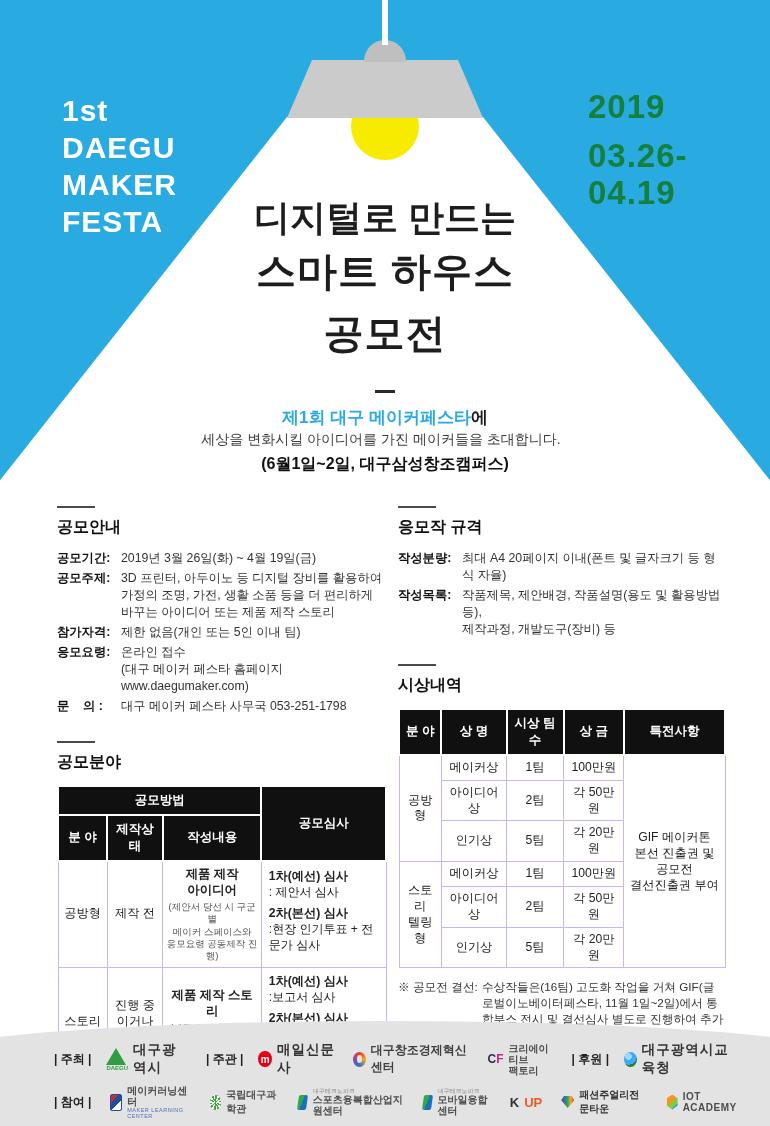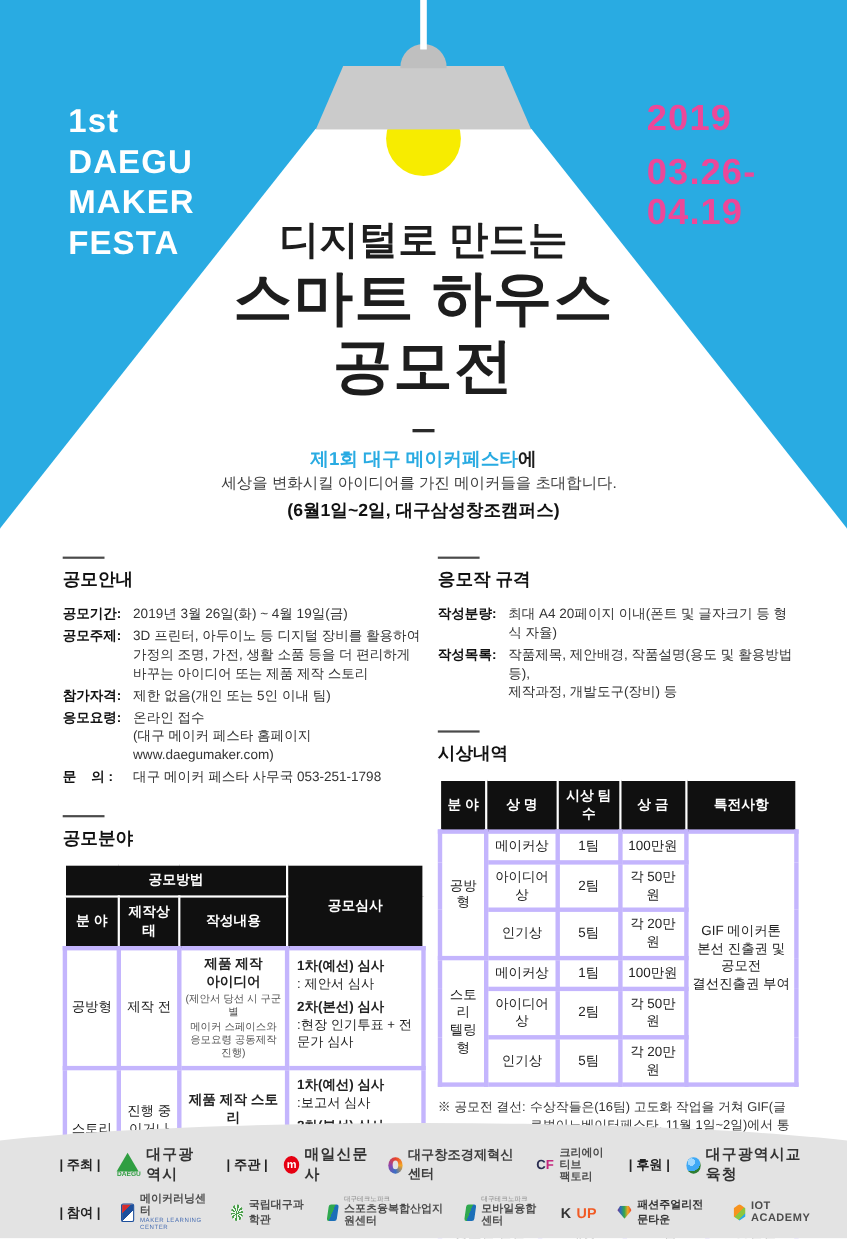--- a/index.html
+++ b/index.html
@@ -10,26 +10,26 @@
   .beam{position:absolute;left:0;top:0;width:770px;height:512px;background:#fff;
         clip-path:polygon(287px 117px,483px 117px,795px 512px,-25px 512px);}
   .cord{position:absolute;left:382px;top:0;width:6px;height:45px;background:#fff;z-index:4;}
   .bulb{position:absolute;left:351px;top:92px;width:68px;height:68px;border-radius:50%;background:#f7ec00;z-index:2;}
   .shade{position:absolute;left:287px;top:60px;width:196px;height:58px;background:#cbcbcb;z-index:3;
          clip-path:polygon(25px 0,171px 0,196px 58px,0 58px);}
   .cap{position:absolute;left:364px;top:40px;width:42px;height:22px;background:#bfbfbf;
        border-radius:21px 21px 0 0;z-index:3;}
   .badge{position:absolute;left:62px;top:92px;color:#fff;font-weight:800;font-size:30px;
          line-height:37px;letter-spacing:1px;z-index:5;}
-  .dates{position:absolute;left:588px;top:88px;color:#ec4899;font-weight:800;font-size:33px;
+  .dates{position:absolute;left:588px;top:88px;color:#15803d;font-weight:800;font-size:33px;
          line-height:37px;letter-spacing:1px;z-index:5;}
   .dates .year{margin-bottom:12px;}
   .kicker{position:absolute;left:0;top:194px;width:770px;text-align:center;font-size:36px;
           font-weight:800;color:#1d1d1d;z-index:6;}
-  .big-title{position:absolute;left:0;top:240px;width:770px;text-align:center;font-size:54px;
+  .big-title{position:absolute;left:0;top:240px;width:770px;text-align:center;font-size:40px;
              line-height:62px;font-weight:800;color:#1d1d1d;letter-spacing:1px;z-index:6;}
   .dash-rule{position:absolute;left:375px;top:390px;width:20px;height:3px;background:#2a2a2a;z-index:6;}
   .invite{position:absolute;left:0;top:406px;width:770px;text-align:center;font-size:17px;
           font-weight:800;color:#1d1d1d;z-index:6;}
   .invite .blue-t{color:#29abe2;}
   .invite-body{position:absolute;left:0;top:431px;width:762px;text-align:center;font-size:14px;color:#3c3c3c;z-index:6;}
   .event-info{position:absolute;left:0;top:454px;width:770px;text-align:center;font-size:16px;
               font-weight:800;color:#111;z-index:6;}
   
   .col{position:absolute;top:506px;}
@@ -38,21 +38,21 @@
   .sec{margin-bottom:26px;}
   .sec-rule{width:38px;height:2px;background:#4a4a4a;margin-bottom:9px;}
   .sec-title{font-size:16px;font-weight:800;color:#111;margin:0 0 12px 0;}
   .kv{display:flex;font-size:12.3px;line-height:1.38;margin-bottom:3px;}
   .kv .k{flex:0 0 64px;font-weight:800;color:#111;white-space:pre;}
   .kv .v{flex:1;color:#333;}
   .pre{white-space:pre-line;}
   
   table.tbl{width:100%;border-collapse:collapse;table-layout:fixed;}
   .tbl th{background:#101010;color:#fff;font-size:12.5px;font-weight:800;padding:5px 2px;border:2px solid #fff;}
-  .tbl td{border:4px solid #c4b5fd;font-size:12.2px;color:#222;text-align:center;
+  .tbl td{border:1px solid #c4b5fd;font-size:12.2px;color:#222;text-align:center;
           padding:4px 3px;vertical-align:middle;line-height:1.3;}
   .tbl td.work .wt{font-weight:800;font-size:12.4px;white-space:pre-line;margin-bottom:3px;}
   .tbl td.work .wn{font-size:9.5px;color:#555;line-height:1.3;white-space:pre-line;}
   .tbl td.judge{text-align:left;padding:6px 4px 6px 7px;}
   .tbl td.judge .jt{font-weight:800;font-size:12.2px;}
   .tbl td.judge .jd{font-size:12px;margin-bottom:6px;}
   .tbl td.judge .jn{font-size:10px;color:#666;}
   .note-line{margin-top:11px;font-size:12.3px;font-weight:700;color:#222;}
   .awards-note{display:flex;margin-top:11px;font-size:11.7px;line-height:1.35;color:#333;}
   .awards-note .nl{white-space:nowrap;margin-right:4px;}

